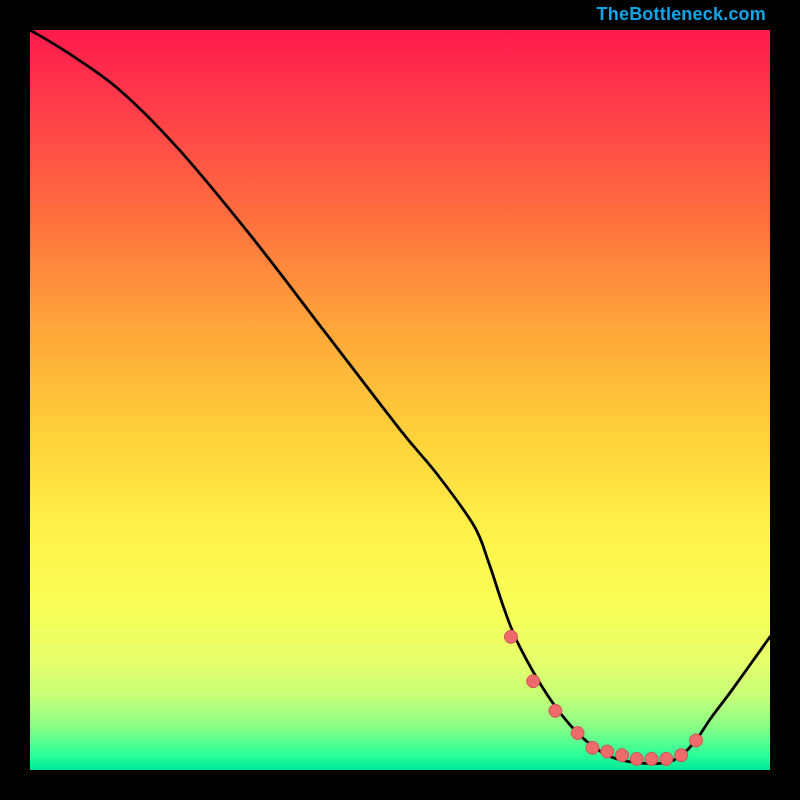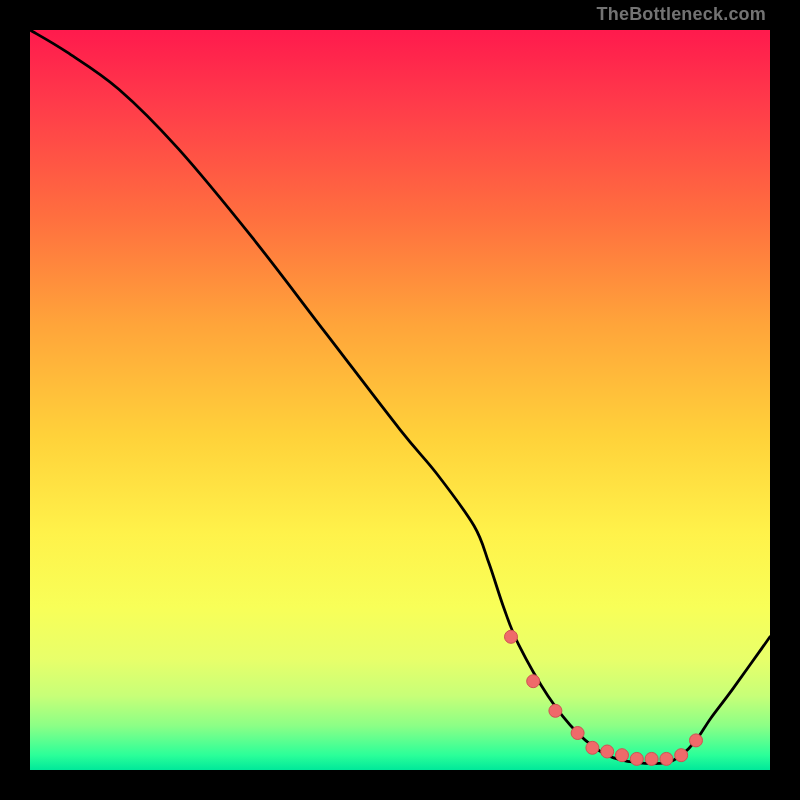--- a/index.html
+++ b/index.html
@@ -37,21 +37,21 @@
       #00e89a 100%
     );
   }
   .watermark {
     position: absolute;
     top: 4px;
     right: 34px;
     font-family: Arial, Helvetica, sans-serif;
     font-size: 18px;
     font-weight: bold;
-    color: #737373;
+    color: #0ea5e9;
     letter-spacing: 0.2px;
   }
   svg.curve {
     position: absolute;
     inset: 0;
     width: 100%;
     height: 100%;
     overflow: visible;
   }
   .line {

